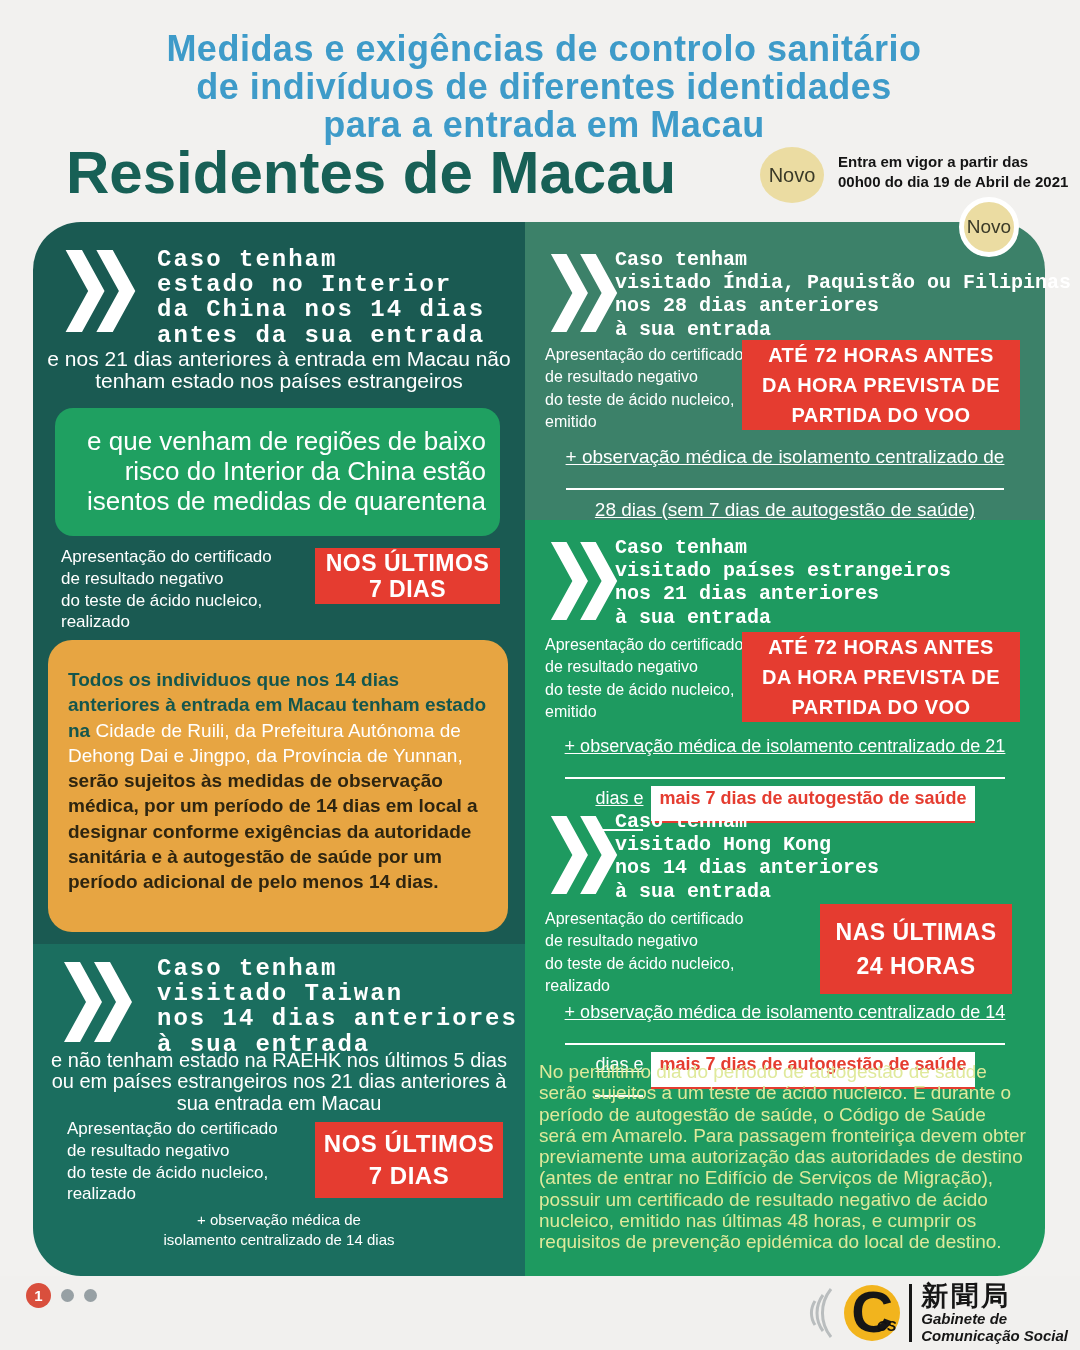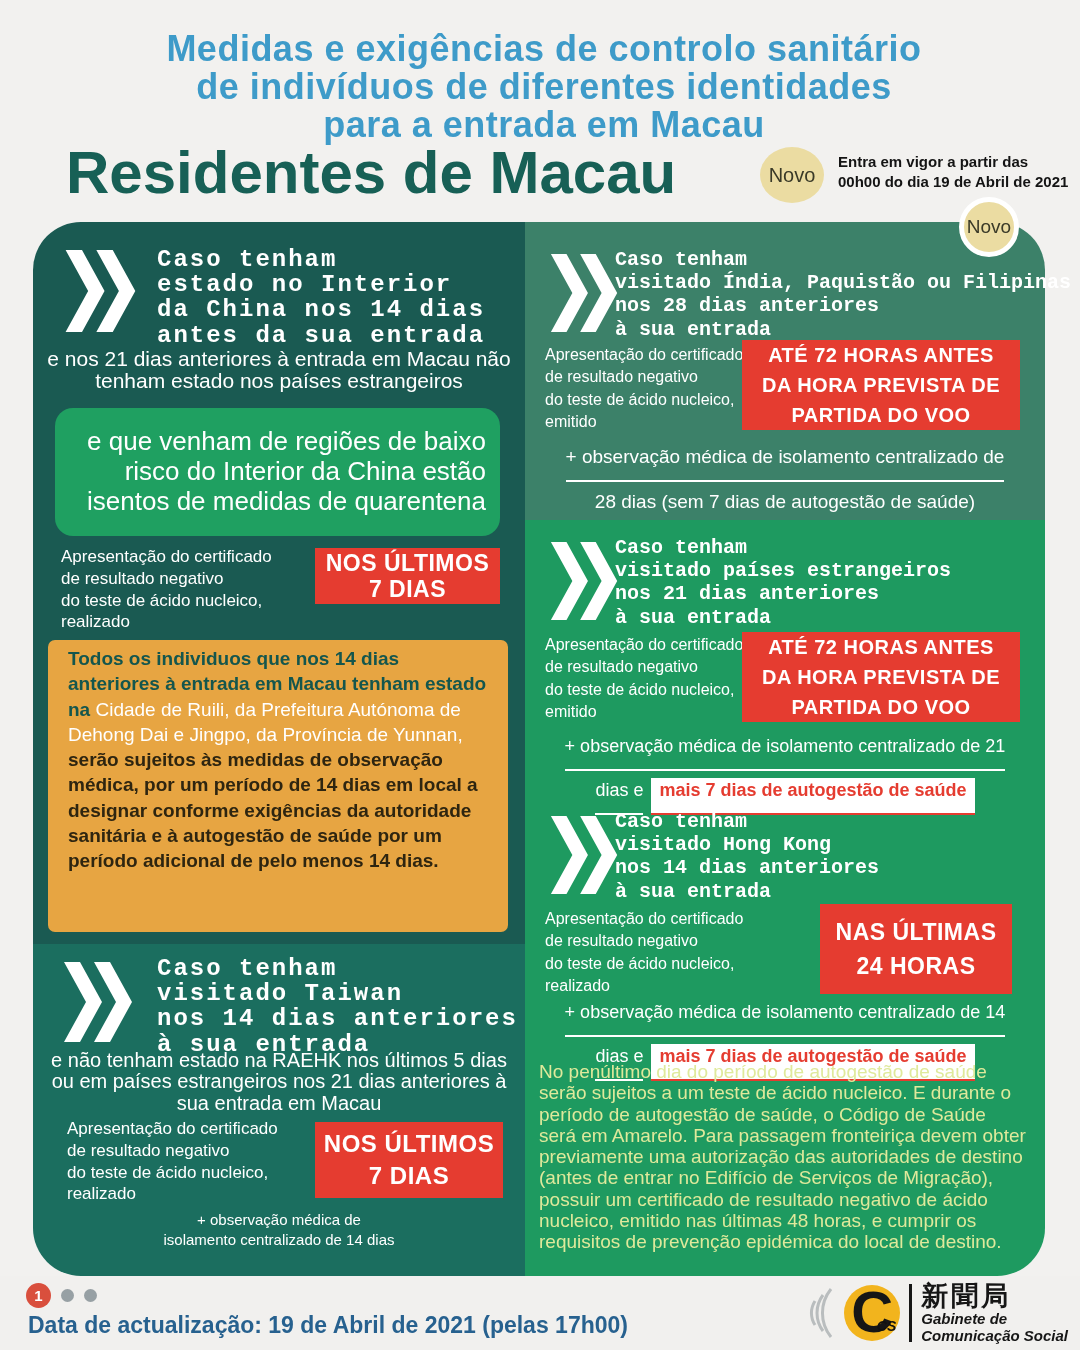--- a/index.html
+++ b/index.html
@@ -33,26 +33,26 @@
   .hd-right { font-size:20px; letter-spacing:0; line-height:1.16; }
   .para { position:absolute; color:#fff; text-align:center; }
   .cert { position:absolute; color:#fff; }
   .redbox { position:absolute; background:#E53C30; color:#fff; font-weight:bold;
     display:flex; flex-direction:column; align-items:center; justify-content:center;
     text-align:center; letter-spacing:.5px; }
   .greenbox { position:absolute; left:22px; top:186px; width:445px; height:128px; background:#1FA061;
     border-radius:18px; color:#fff; display:flex; align-items:center; justify-content:center;
     text-align:right; font-size:26px; line-height:1.15; padding:2px 14px; box-sizing:border-box; }
   .orangebox { position:absolute; left:15px; top:418px; width:460px; height:292px; background:#E7A542;
-    border-radius:7px; padding:6px 20px; box-sizing:border-box; font-size:19px; font-weight:bold;
+    border-radius:24px; padding:27px 20px; box-sizing:border-box; font-size:19px; font-weight:bold;
     line-height:1.33; color:#2E2510; }
   .orangebox .teal { color:#14564D; }
   .orangebox .white { color:#FFFFFF; font-weight:normal; }
   .plus { position:absolute; width:100%; text-align:center; color:#fff; }
-  .plus .u { border-bottom:2px solid #fff; padding-bottom:12px; display:inline-block; }
+  .plus .u { border-bottom:2px solid #fff; padding-bottom:20px; display:inline-block;text-decoration:underline; }
   .hl { background:#fff; color:#E53C30; border-bottom:2px solid #E53C30;
     padding:2px 8px 12px; margin-left:8px; display:inline-block; font-weight:bold; }
   .note { position:absolute; left:14px; top:541px; width:488px; color:#DFE99B;
     font-size:19px; line-height:1.12; }
   
   .footer { position:absolute; left:0; top:1276px; width:1080px; height:74px; background:#F1F0EE; }
   .pg-current { position:absolute; left:26px; top:7px; width:25px; height:25px; border-radius:50%;
     background:#D94F3D; color:#fff; font-weight:bold; font-size:15px;
     display:flex; align-items:center; justify-content:center; }
   .pg-dot { position:absolute; top:13px; width:13px; height:13px; border-radius:50%; background:#97A0A4; }
@@ -233,21 +233,20 @@
       <div><span class="u">dias e</span><span class="hl">mais 7 dias de autogestão de saúde</span></div>
     </div>
 
     <div class="note">No penúltimo dia do período de autogestão de saúde serão sujeitos a um teste de ácido nucleico. E durante o período de autogestão de saúde, o Código de Saúde será em Amarelo. Para passagem fronteiriça devem obter previamente uma autorização das autoridades de destino (antes de entrar no Edifício de Serviços de Migração), possuir um certificado de resultado negativo de ácido nucleico, emitido nas últimas 48 horas, e cumprir os requisitos de prevenção epidémica do local de destino.</div>
   </div>
 
   <div class="footer">
     <div class="pg-current">1</div>
     <div class="pg-dot d1"></div>
     <div class="pg-dot d2"></div>
-    <div class="update">Data de actualização: 19 de Abril de 2021 (pelas 17h00)</div>
     <div class="logo">
       <svg width="34" height="60" viewBox="0 0 34 60">
         <path d="M30 6 A38 38 0 0 0 30 54" fill="none" stroke="#B9BDBE" stroke-width="3"></path>
         <path d="M22 12 A30 30 0 0 0 22 48" fill="none" stroke="#B9BDBE" stroke-width="3"></path>
         <path d="M14 18 A22 22 0 0 0 14 42" fill="none" stroke="#B9BDBE" stroke-width="3"></path>
       </svg>
       <div class="logo-disc">
         <div class="cmark">C</div>
         <div class="mono">CS</div>
       </div>

